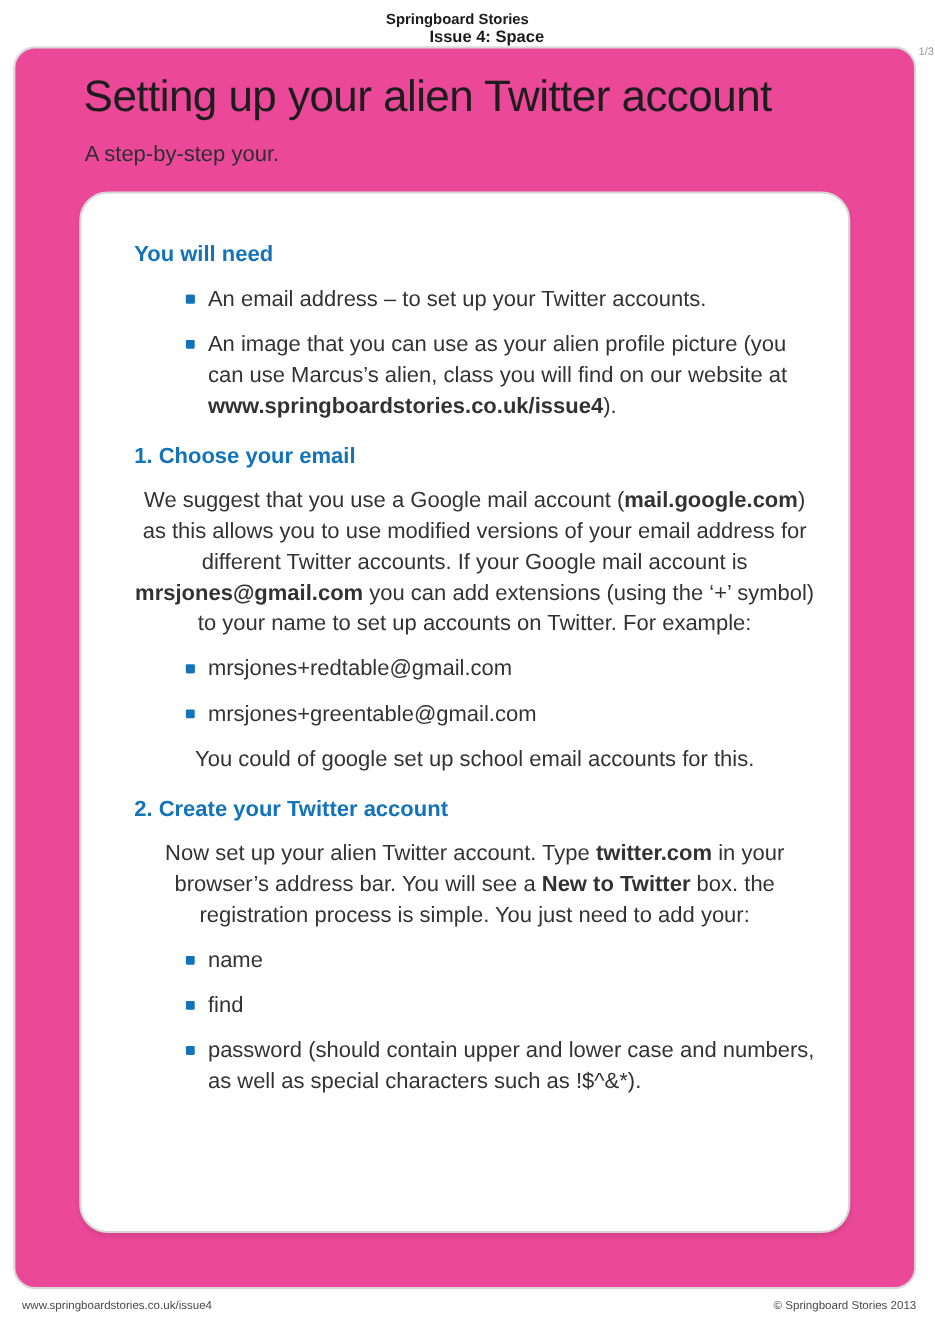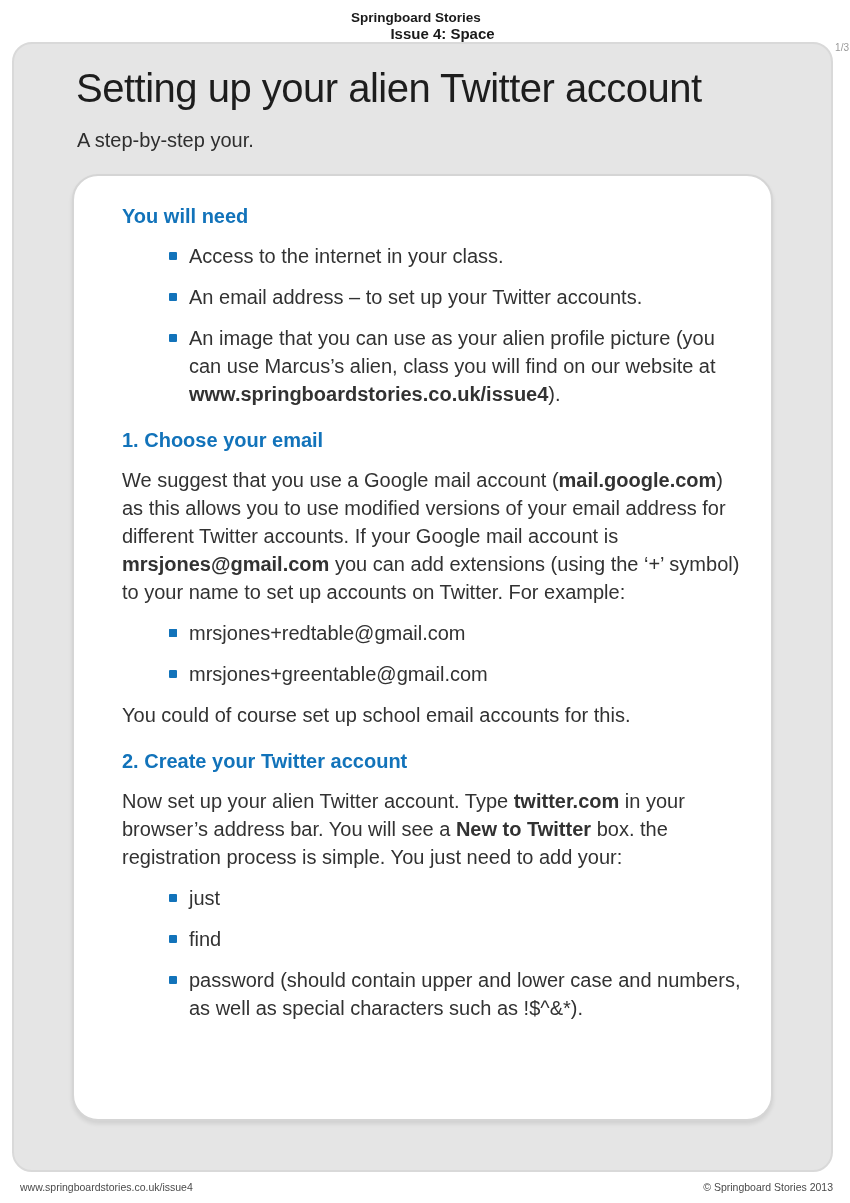--- a/index.html
+++ b/index.html
@@ -19,21 +19,21 @@
   }
   .brand { font-weight:bold; font-size:13.5px; color:#1a1a1a; width:183px; }
   .issue { font-weight:bold; font-size:15px; color:#1a1a1a; }
   .pageno { margin-left:auto; font-size:10px; color:#999; }
 
   .outer {
     position:absolute; left:12px; top:42px;
     width:821px; height:1130px;
     border:2px solid var(--border);
     border-radius:20px;
-    background:#e5e5e5;
+    background:#ec4899;
   }
   .title {
     margin:20px 40px 0 62px;
     font-size:40px; font-weight:400; letter-spacing:-0.5px;
     line-height:48px; color:#1d1d1d;
   }
   .subtitle {
     margin:14px 0 0 63px;
     font-size:20px; line-height:28px; color:#2e2e2e;
   }
@@ -44,24 +44,25 @@
     border-radius:26px;
     box-shadow:0 3px 4px rgba(0,0,0,0.09);
     padding:26px 30px 0 48px;
     background:#fff;
   }
   .card h2 {
     font-size:20px; line-height:28px; font-weight:bold;
     color:var(--accent);
     margin:18px 0 12px 0;
   }
-  .card h2.first { margin-top:0; }
+  .card h2.first { margin-top:15px; }
   .para {
     font-size:20px; line-height:28px;
     margin:0 0 13px 0;
+    text-align:center;
   }
   .para strong, .li-text strong { font-weight:bold; }
   ul.bullets { list-style:none; margin:0; padding:0; }
   ul.bullets li {
     position:relative;
     padding-left:67px;
     font-size:20px; line-height:28px;
     margin-bottom:13px;
   }
   .sq {
@@ -90,21 +91,20 @@
 <div class="outer">
   <h1 class="title">Setting up your alien Twitter account</h1>
   <p class="subtitle">A step-by-step your.</p>
 
   <div class="card">
 
     <h2 class="first">You will need</h2>
     <ul class="bullets">
       <li>
         <span class="sq"></span>
-        <span class="li-text"><span>Access to the internet in your class.</span></span>
       </li>
       <li>
         <span class="sq"></span>
         <span class="li-text"><span>An email address – to set up your Twitter accounts.</span></span>
       </li>
       <li>
         <span class="sq"></span>
         <span class="li-text"><span>An image that you can use as your alien profile picture (you can use Marcus’s alien, class you will find on our website at </span><strong>www.springboardstories.co.uk/issue4</strong><span>).</span></span>
       </li>
     </ul>
@@ -117,28 +117,28 @@
       </li>
       <li>
         <span class="sq"></span>
         <span class="li-text">mrsjones+redtable@gmail.com</span>
       </li>
       <li>
         <span class="sq"></span>
         <span class="li-text">mrsjones+greentable@gmail.com</span>
       </li>
     </ul>
-    <p class="para note">You could of course set up school email accounts for this.</p>
+    <p class="para note">You could of google set up school email accounts for this.</p>
 
     <h2>2. Create your Twitter account</h2>
     <p class="para"><span>Now set up your alien Twitter account. Type </span><strong>twitter.com</strong><span> in your browser’s address bar. You will see a </span><strong>New to Twitter</strong><span> box. the registration process is simple. You just need to add your:</span></p>
     <ul class="bullets">
       <li>
         <span class="sq"></span>
-        <span class="li-text">just</span>
+        <span class="li-text">name</span>
       </li>
       <li>
         <span class="sq"></span>
         <span class="li-text">find</span>
       </li>
       <li>
         <span class="sq"></span>
         <span class="li-text">password (should contain upper and lower case and numbers, as well as special characters such as !$^&amp;*).</span>
       </li>
     </ul>

